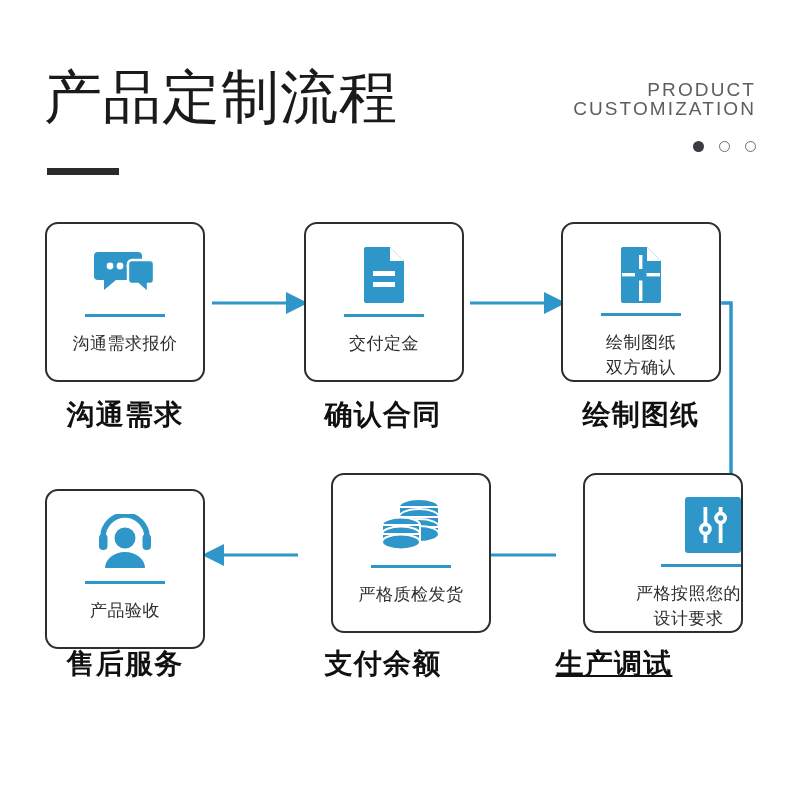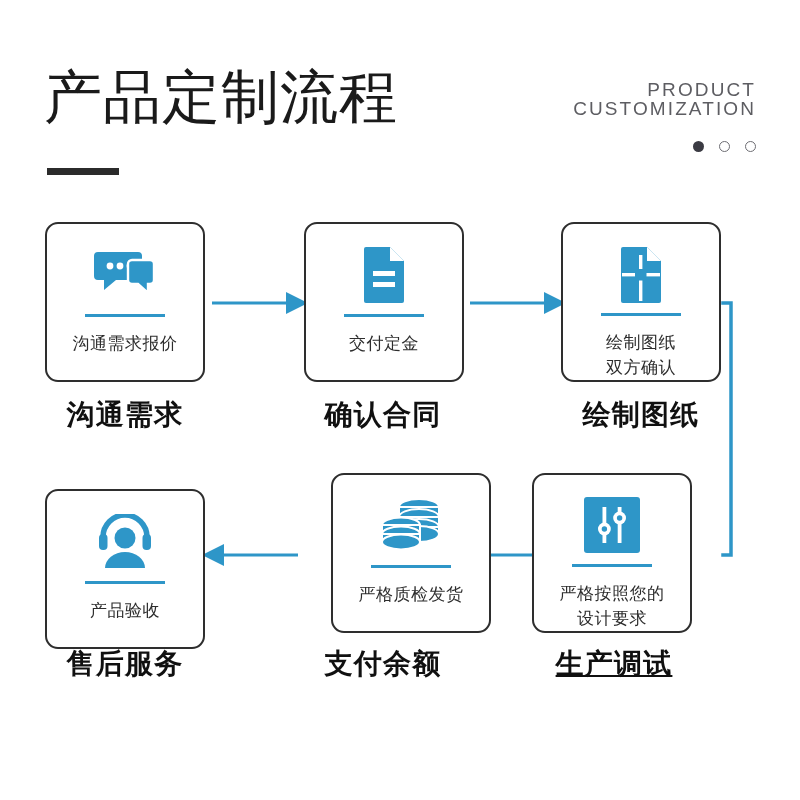--- a/index.html
+++ b/index.html
@@ -114,21 +114,21 @@
     letter-spacing: 1.2px;
     white-space: nowrap;
   }
 
   
   #card-1 { left: 45px;  top: 222px; }
   #card-2 { left: 304px; top: 222px; }
   #card-3 { left: 561px; top: 222px; }
   #card-4 { left: 45px;  top: 473px; margin-top: 16px; }
   #card-5 { left: 303px; top: 473px; margin-left: 28px; }
-  #card-6 { left: 532px; top: 473px; }
+  #card-6 { left: 583px; top: 473px; align-items: flex-end; }
 
   #label-1 { left: 45px;  top: 396px; }
   #label-2 { left: 303px; top: 396px; }
   #label-3 { left: 561px; top: 396px; }
   #label-4 { left: 45px;  top: 645px; }
   #label-5 { left: 303px; top: 645px; }
   #label-6 { left: 534px; top: 645px; text-decoration: underline; }
 
   
   #connectors {

